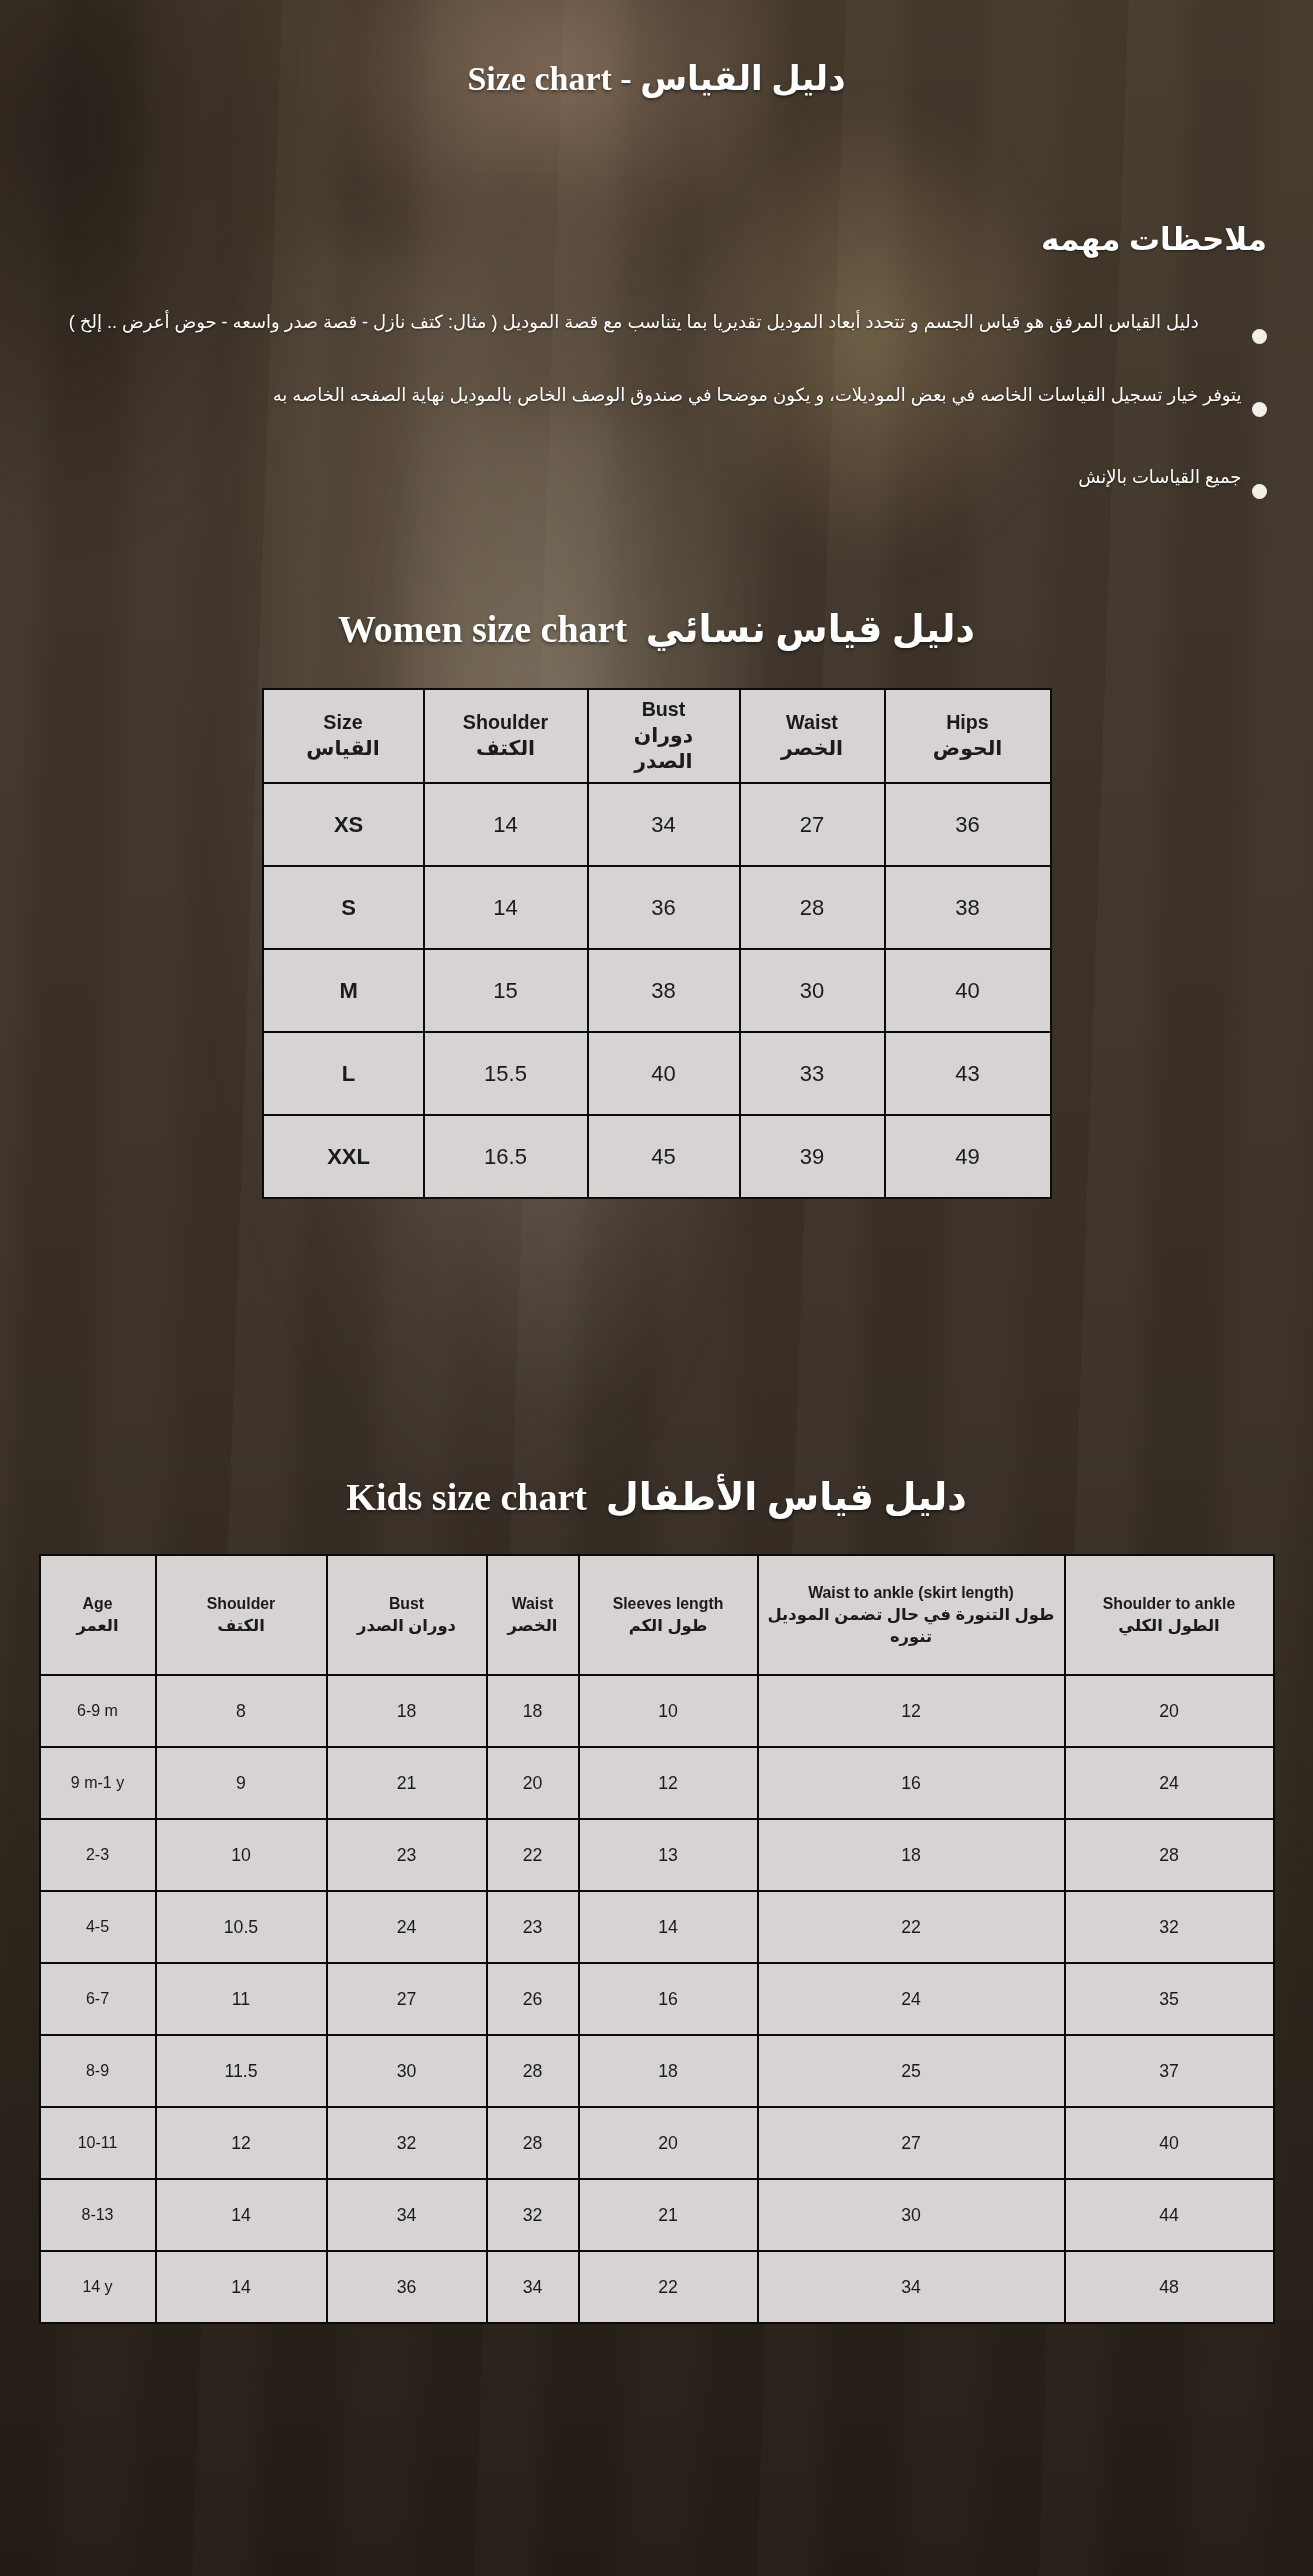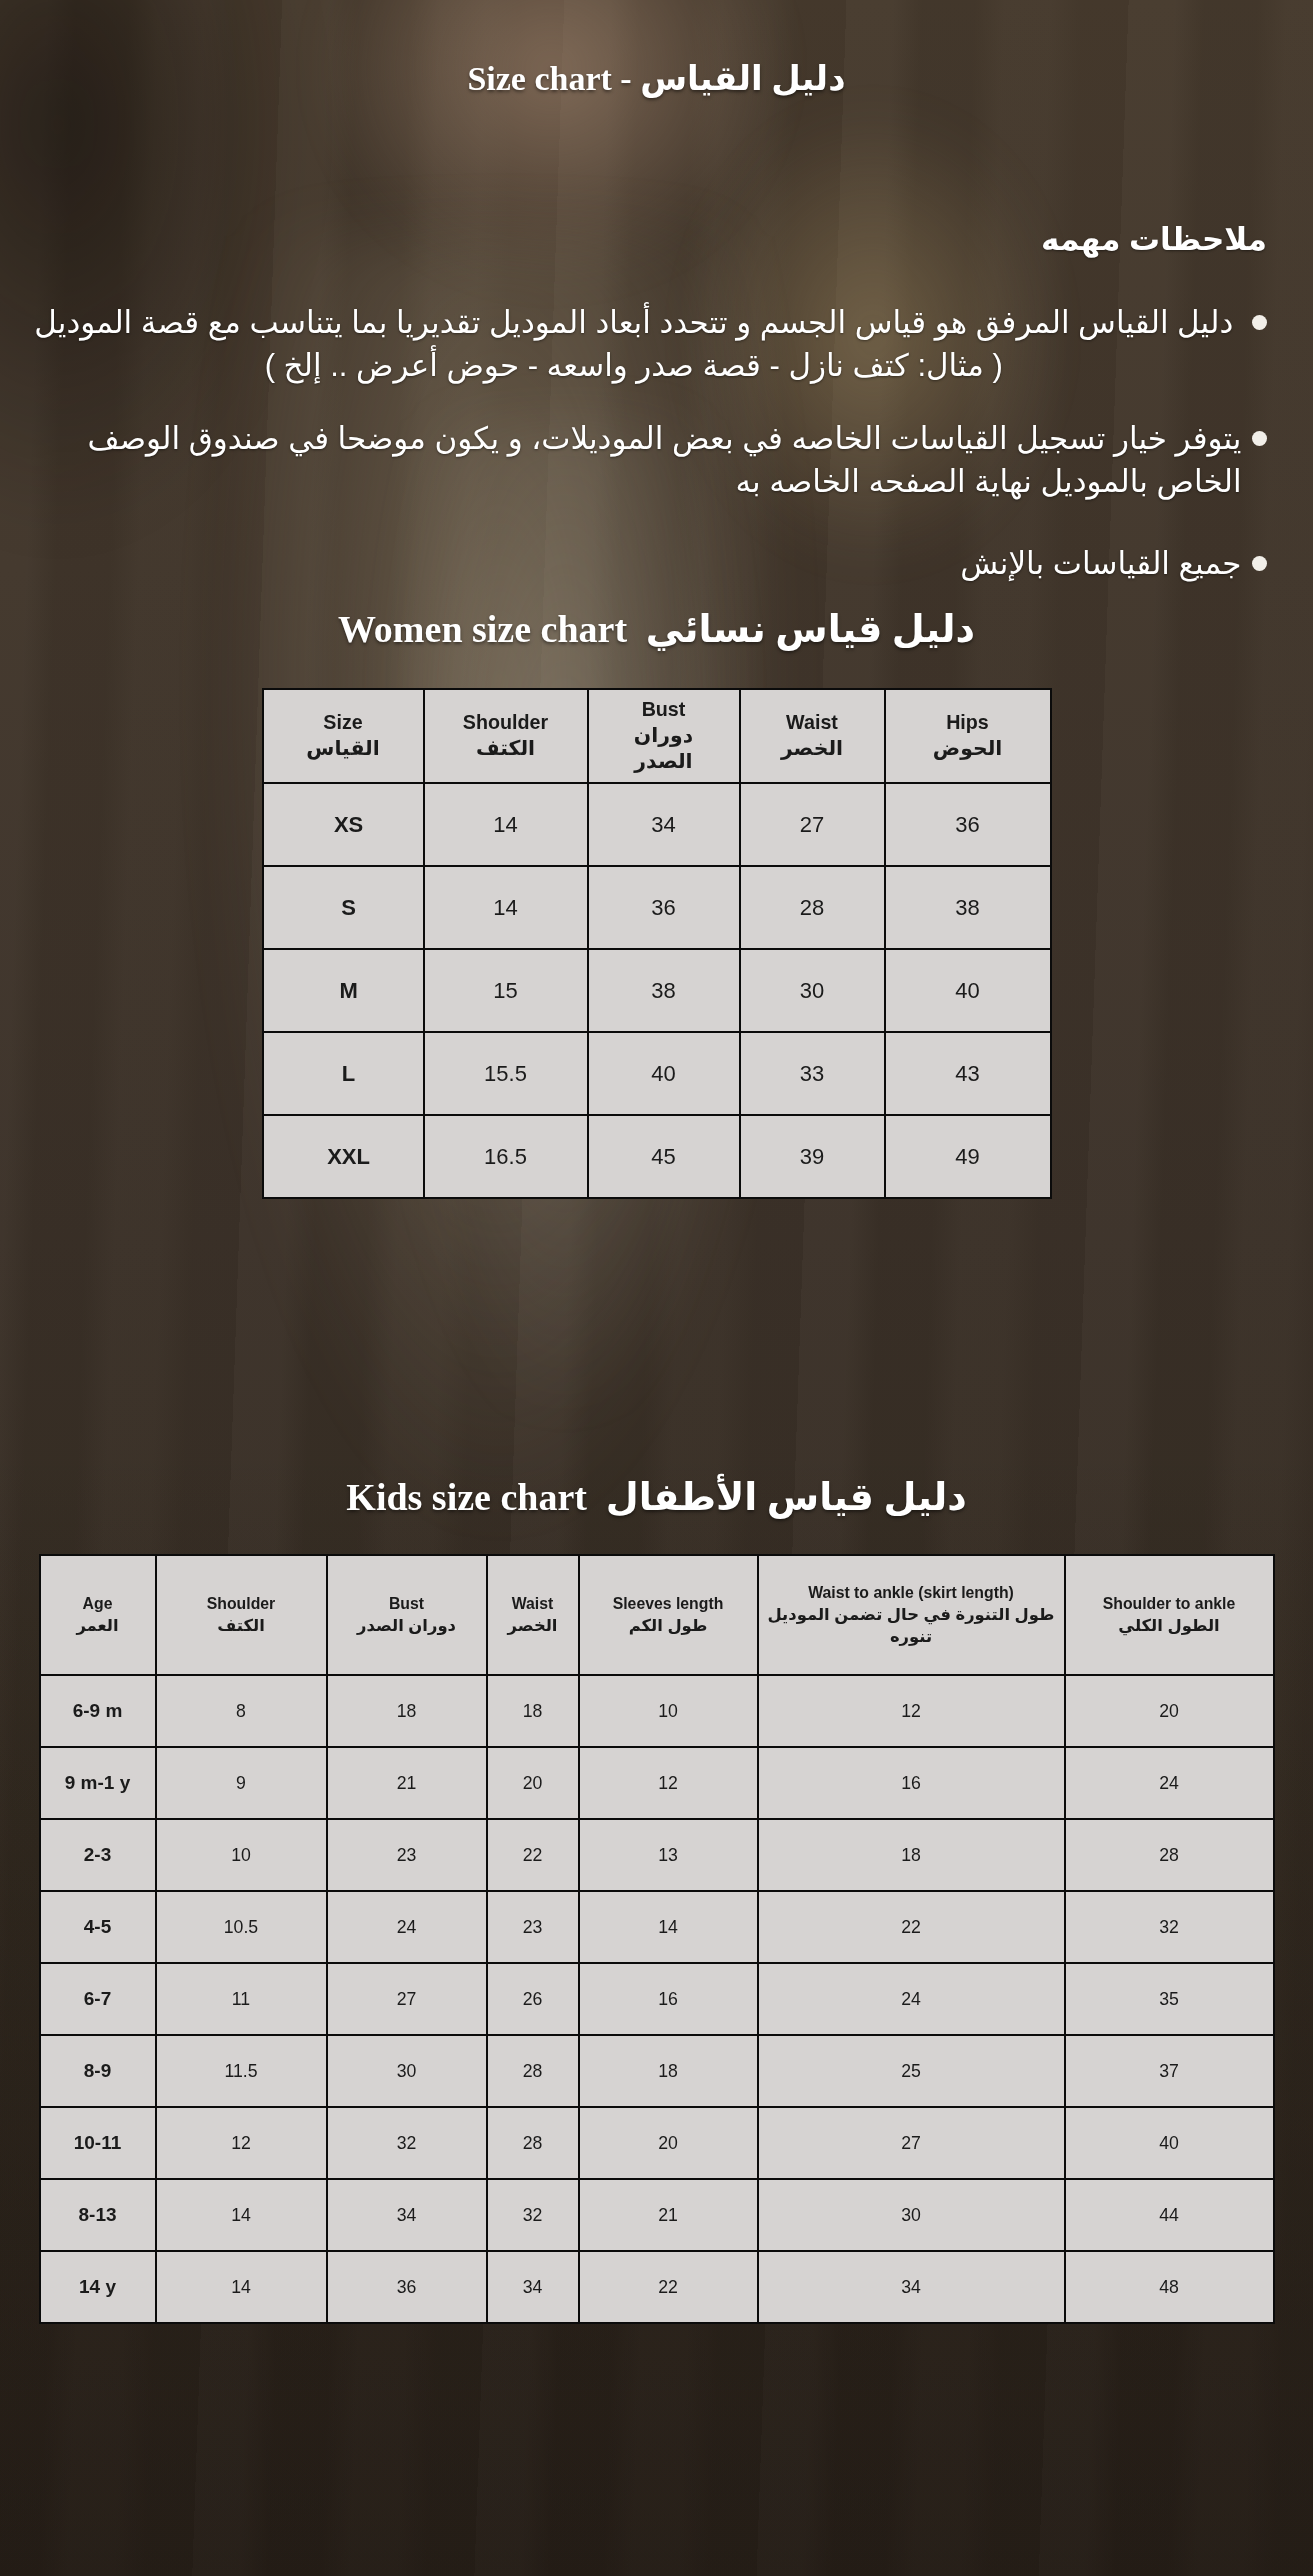--- a/index.html
+++ b/index.html
@@ -98,22 +98,22 @@
   .notes-heading {
     font-size: 31px;
     font-weight: 700;
     margin: 0 0 43px 0;
     text-align: right;
   }
   .notes-list { list-style: none; margin: 0; padding: 0; }
   .note-item {
     display: flex;
     direction: rtl;
-    align-items: flex-start;
-    font-size: 31px;
+    align-items: flex-end;
+    font-size: 18px;
     line-height: 43px;
     margin-bottom: 30px;
   }
   .note-item:last-child { margin-bottom: 16px; }
   .note-item .dot {
     flex: 0 0 auto;
     width: 15px; height: 15px;
     border-radius: 50%;
     background: #f2efe9;
     margin-top: 14.4px;
@@ -152,21 +152,21 @@
   table.women-table th.col-bust .hdr-ar { max-width: 84px; margin: 0 auto; }
   table.women-table tbody th { font-size: 22px; font-weight: 700; padding-left: 15px; }
   table.women-table tbody td { font-size: 22px; font-weight: 400; }
 
   
   table.kids-table { top: 1554px; width: 1233px; }
   table.kids-table thead tr { height: 120px; }
   table.kids-table tbody tr { height: 72px; }
   table.kids-table .hdr-en { font-size: 15.8px; line-height: 1.3; }
   table.kids-table .hdr-ar { font-size: 16.4px; line-height: 1.35; }
-  table.kids-table tbody th { font-size: 19px; font-weight: 700; }
+  table.kids-table tbody th { font-size: 16px; font-weight: 400; }
   table.kids-table tbody td { font-size: 17.7px; font-weight: 400; }
 </style>
 </head>
 <body>
 
 <div class="page">
 
   <div class="bg-layer bg-streaks"></div>
   <div class="bg-layer bg-hair"></div>
   <div class="bg-layer bg-skin"></div>

